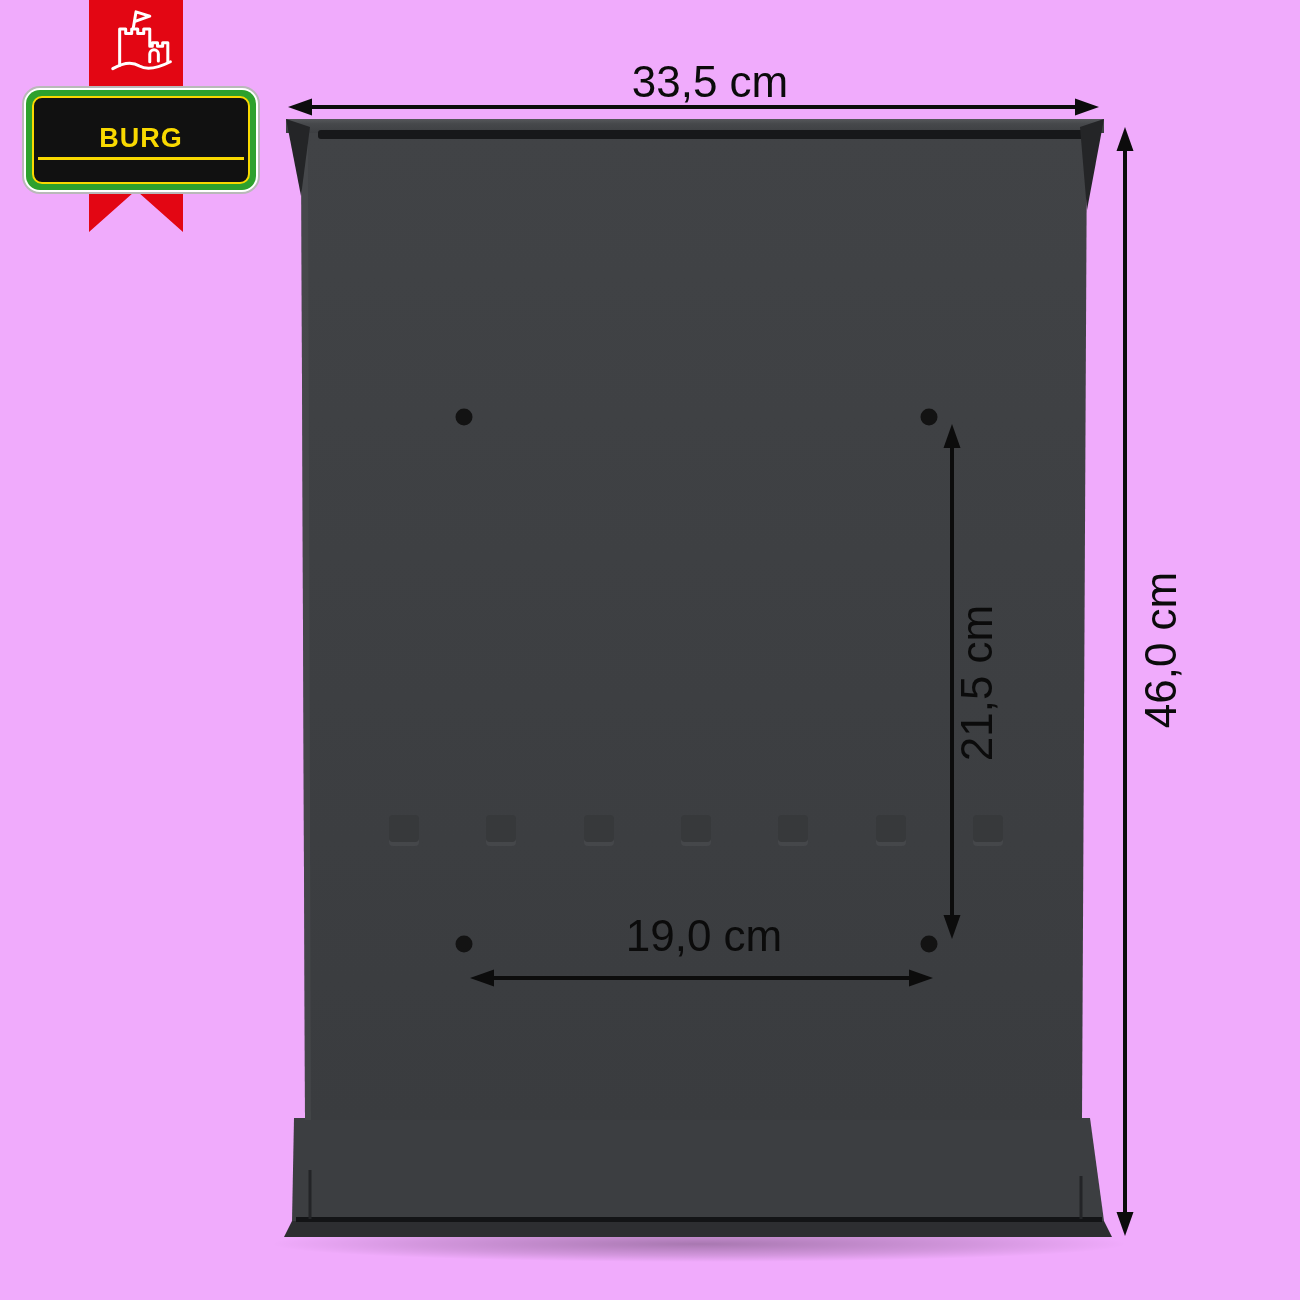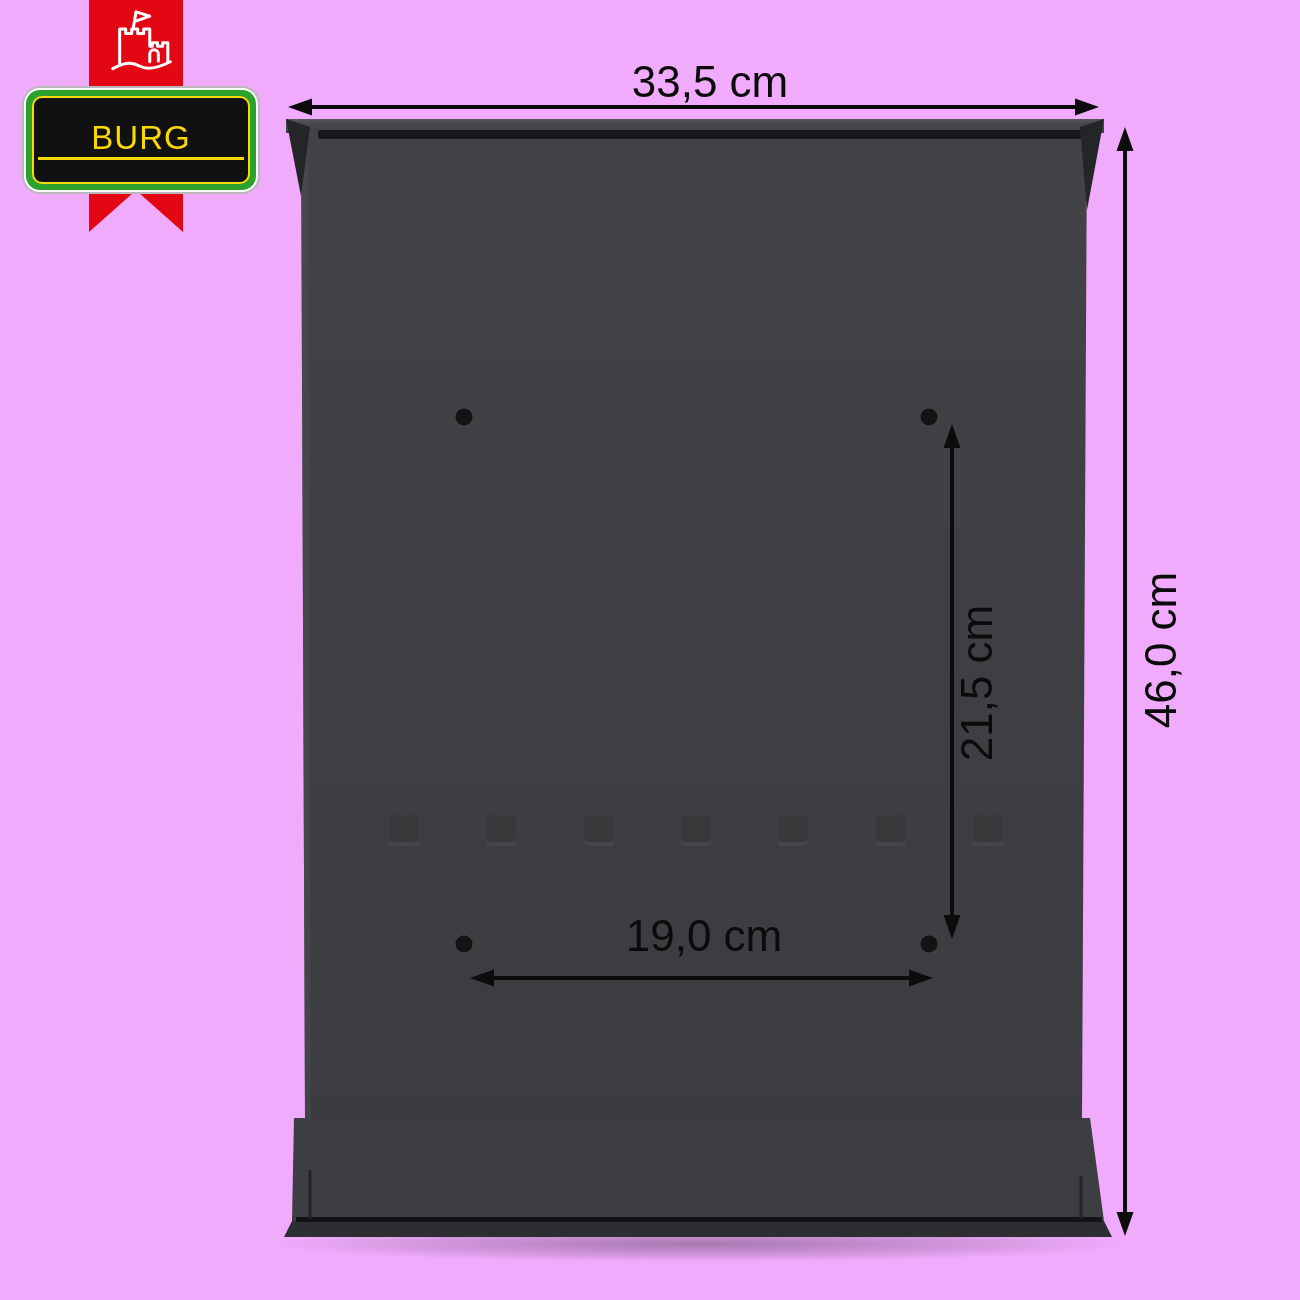--- a/index.html
+++ b/index.html
@@ -22,21 +22,21 @@
   .badge-green{
     width:100%;height:100%;border-radius:14px;box-sizing:border-box;
     background:#2da12d;padding:6px;
   }
   .badge-black{
     width:100%;height:100%;border-radius:10px;box-sizing:border-box;
     background:#111111;border:2px solid #f9d900;
     display:flex;flex-direction:column;justify-content:center;align-items:stretch;
   }
   .badge-row{
-    text-align:center;color:#f9d900;font-weight:normal;font-size:33px;
+    text-align:center;color:#f9d900;font-weight:bold;font-size:27px;
     line-height:36px;letter-spacing:1px;
   }
   .badge-divider{height:3px;background:#f9d900;margin:1px 4px;}
   
   .dim-label{font-family:"Liberation Sans",sans-serif;font-size:44px;fill:#0b0b0b;}
 </style>
 </head>
 <body>
 
 <div class="stage">

